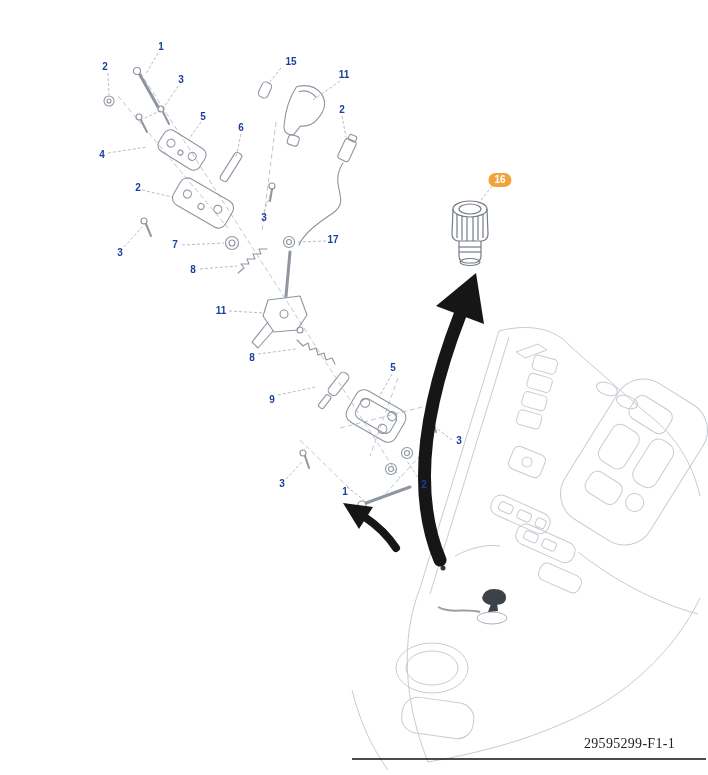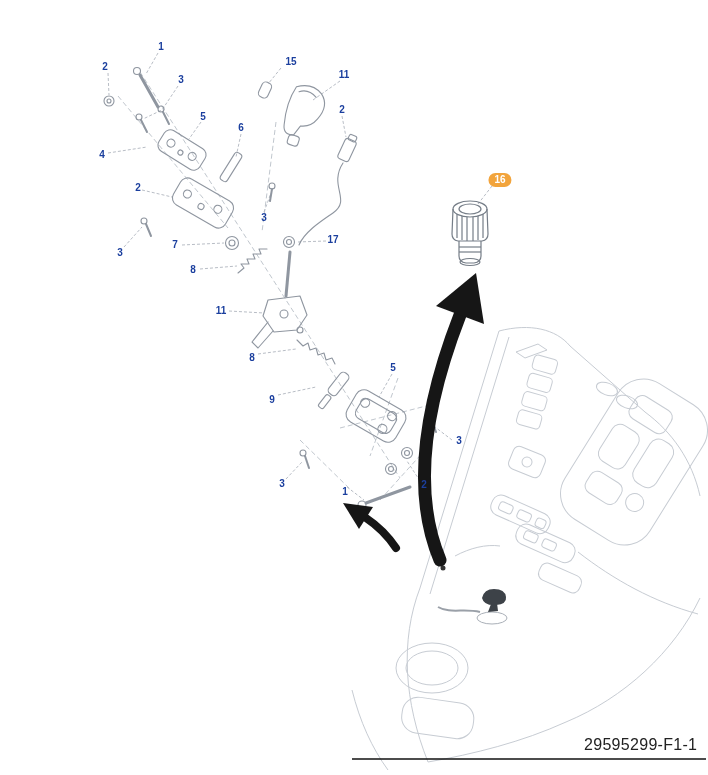--- a/index.html
+++ b/index.html
@@ -19,21 +19,21 @@
     cursor: pointer; pointer-events: auto; padding: 2px 3px;
     user-select: none;
   }
   .callout.highlighted {
     background: var(--highlight-bg, #f2a43c);
     color: var(--highlight-text, #ffffff);
     border-radius: 9px; padding: 2px 6px;
   }
   .figure-ref {
     position: absolute; left: 584px; top: 736px;
-    font-size: 16px; color: #222; letter-spacing: 0.3px;
+    font-size: 14px; color: #222; letter-spacing: 0.3px; font-family: Liberation Serif, serif;
   }
 </style>
 </head>
 <body>
 
 <div class="canvas">
 
   <svg class="art" viewBox="0 0 708 775" aria-hidden="true">
 
     <g stroke="#b9bfc7" stroke-width="0.9" stroke-dasharray="5 3" fill="none">

